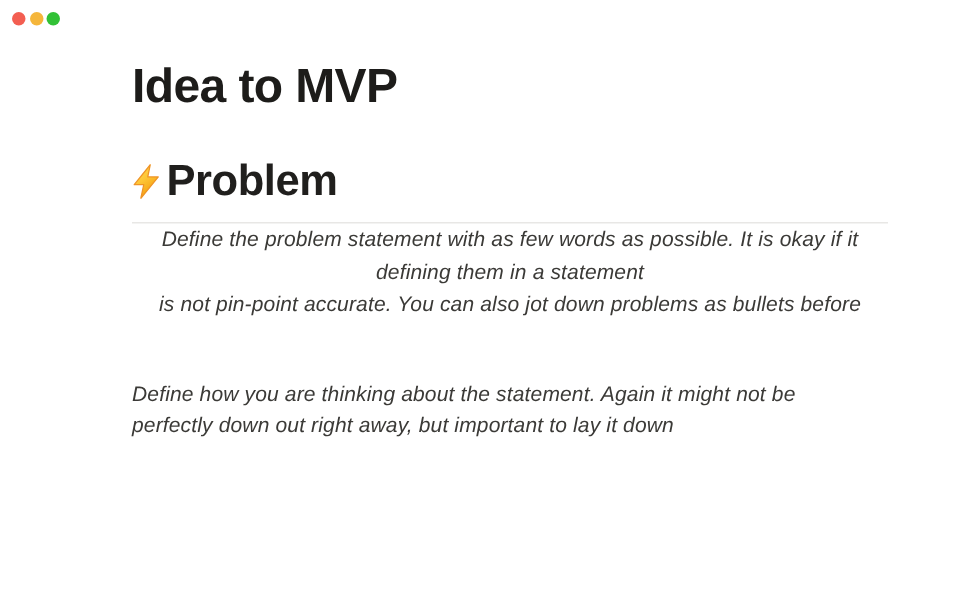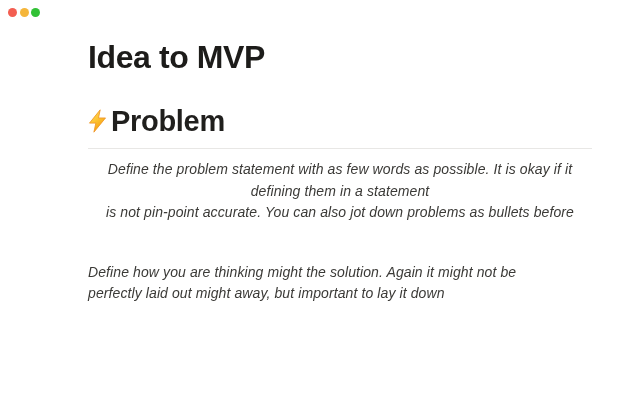--- a/index.html
+++ b/index.html
@@ -57,21 +57,20 @@
   .emoji { display: inline-flex; align-items: center; }
   .emoji.bolt { margin-right: 4px; }
   .emoji.check { margin-right: 9px; }
   .divider {
     border: none;
     border-top: 1px solid #e8e7e5;
     margin-top: 10px;
     width: 100%;
   }
   .body-text {
-    margin-top: 10px;
     font-style: italic;
     font-size: 14px;
     line-height: 21.5px;
     color: #3b3a37;
     letter-spacing: 0.1px;
   }
   .section-solution .body-text { margin-top: 9px; }
   .line { display: block; white-space: nowrap; }
 </style>
 </head>
@@ -108,19 +107,19 @@
       <hr class="divider">
       <p class="body-text">
         <span class="line">Define the problem statement with as few words as possible. It is okay if it</span>
         <span class="line">defining them in a statement</span>
         <span class="line">is not pin-point accurate. You can also jot down problems as bullets before</span>
       </p>
     </section>
 
     <section class="section-solution">
       <p class="body-text">
-        <span class="line">Define how you are thinking might the solution. Again it might not be</span>
-        <span class="line">perfectly laid out might away, but important to lay it down</span>
+        <span class="line">Define how you are thinking about the statement. Again it might not be</span>
+        <span class="line">perfectly down out right away, but important to lay it down</span>
       </p>
     </section>
 
   </div>
 </div>
 
 </body></html>

